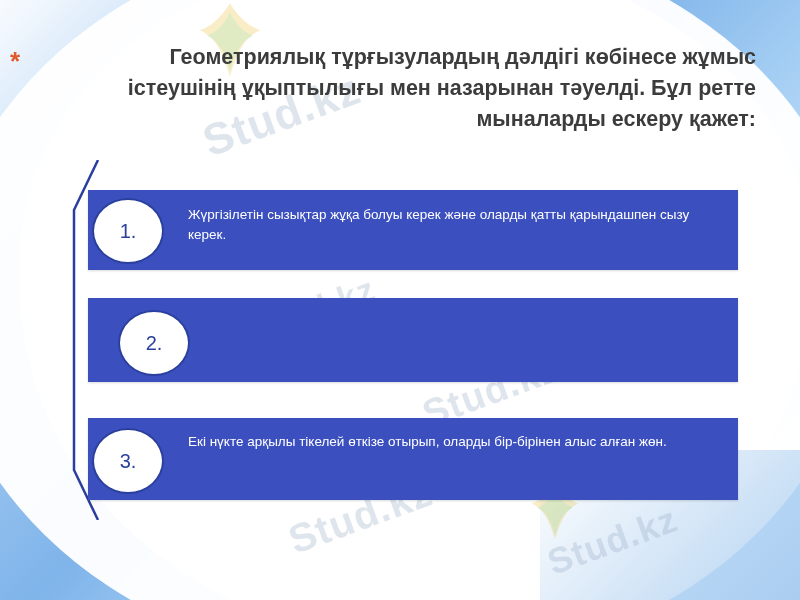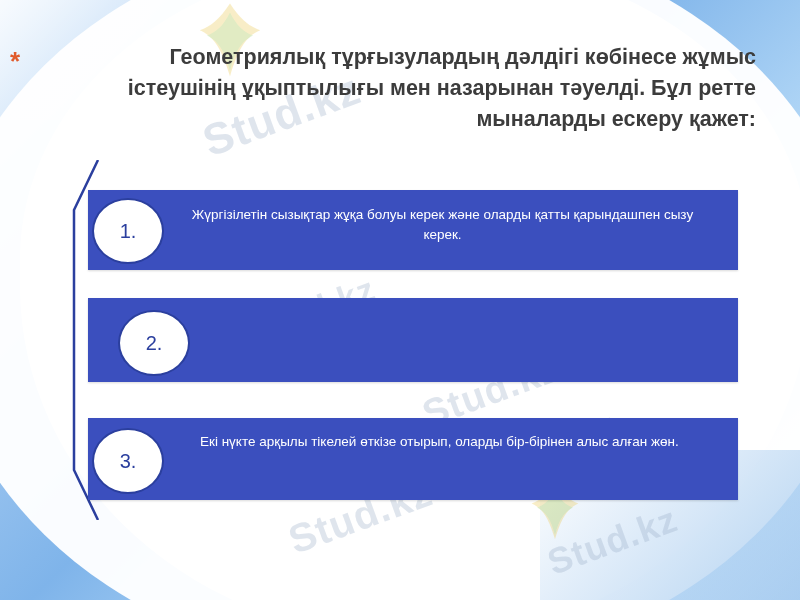--- a/index.html
+++ b/index.html
@@ -124,27 +124,27 @@
     box-shadow: 0 1px 2px rgba(0,0,0,0.15);
   }
   .bar-text {
     position: absolute;
     color: #ffffff;
     font-size: 13.5px;
     line-height: 1.45;
     z-index: 6;
   }
   .bar1 { left: 88px; top: 190px;  width: 650px; height: 80px; }
-  .bar1-text { left: 175px; top: 205px; width: 535px; text-align: center; }
+  .bar1-text { left: 188px; top: 205px; width: 535px; }
 
   .bar2 { left: 88px; top: 298px;  width: 650px; height: 84px; }
   .bar2-text { left: 218px; top: 310px; width: 505px; }
 
   .bar3 { left: 88px; top: 418px;  width: 650px; height: 82px; }
-  .bar3-text { left: 200px; top: 432px; width: 535px; }
+  .bar3-text { left: 188px; top: 432px; width: 535px; }
 
   
   .circle {
     position: absolute;
     background: #ffffff;
     border: 2px solid #2b3f9e;
     border-radius: 50%;
     z-index: 7;
     display: flex;
     align-items: center;

